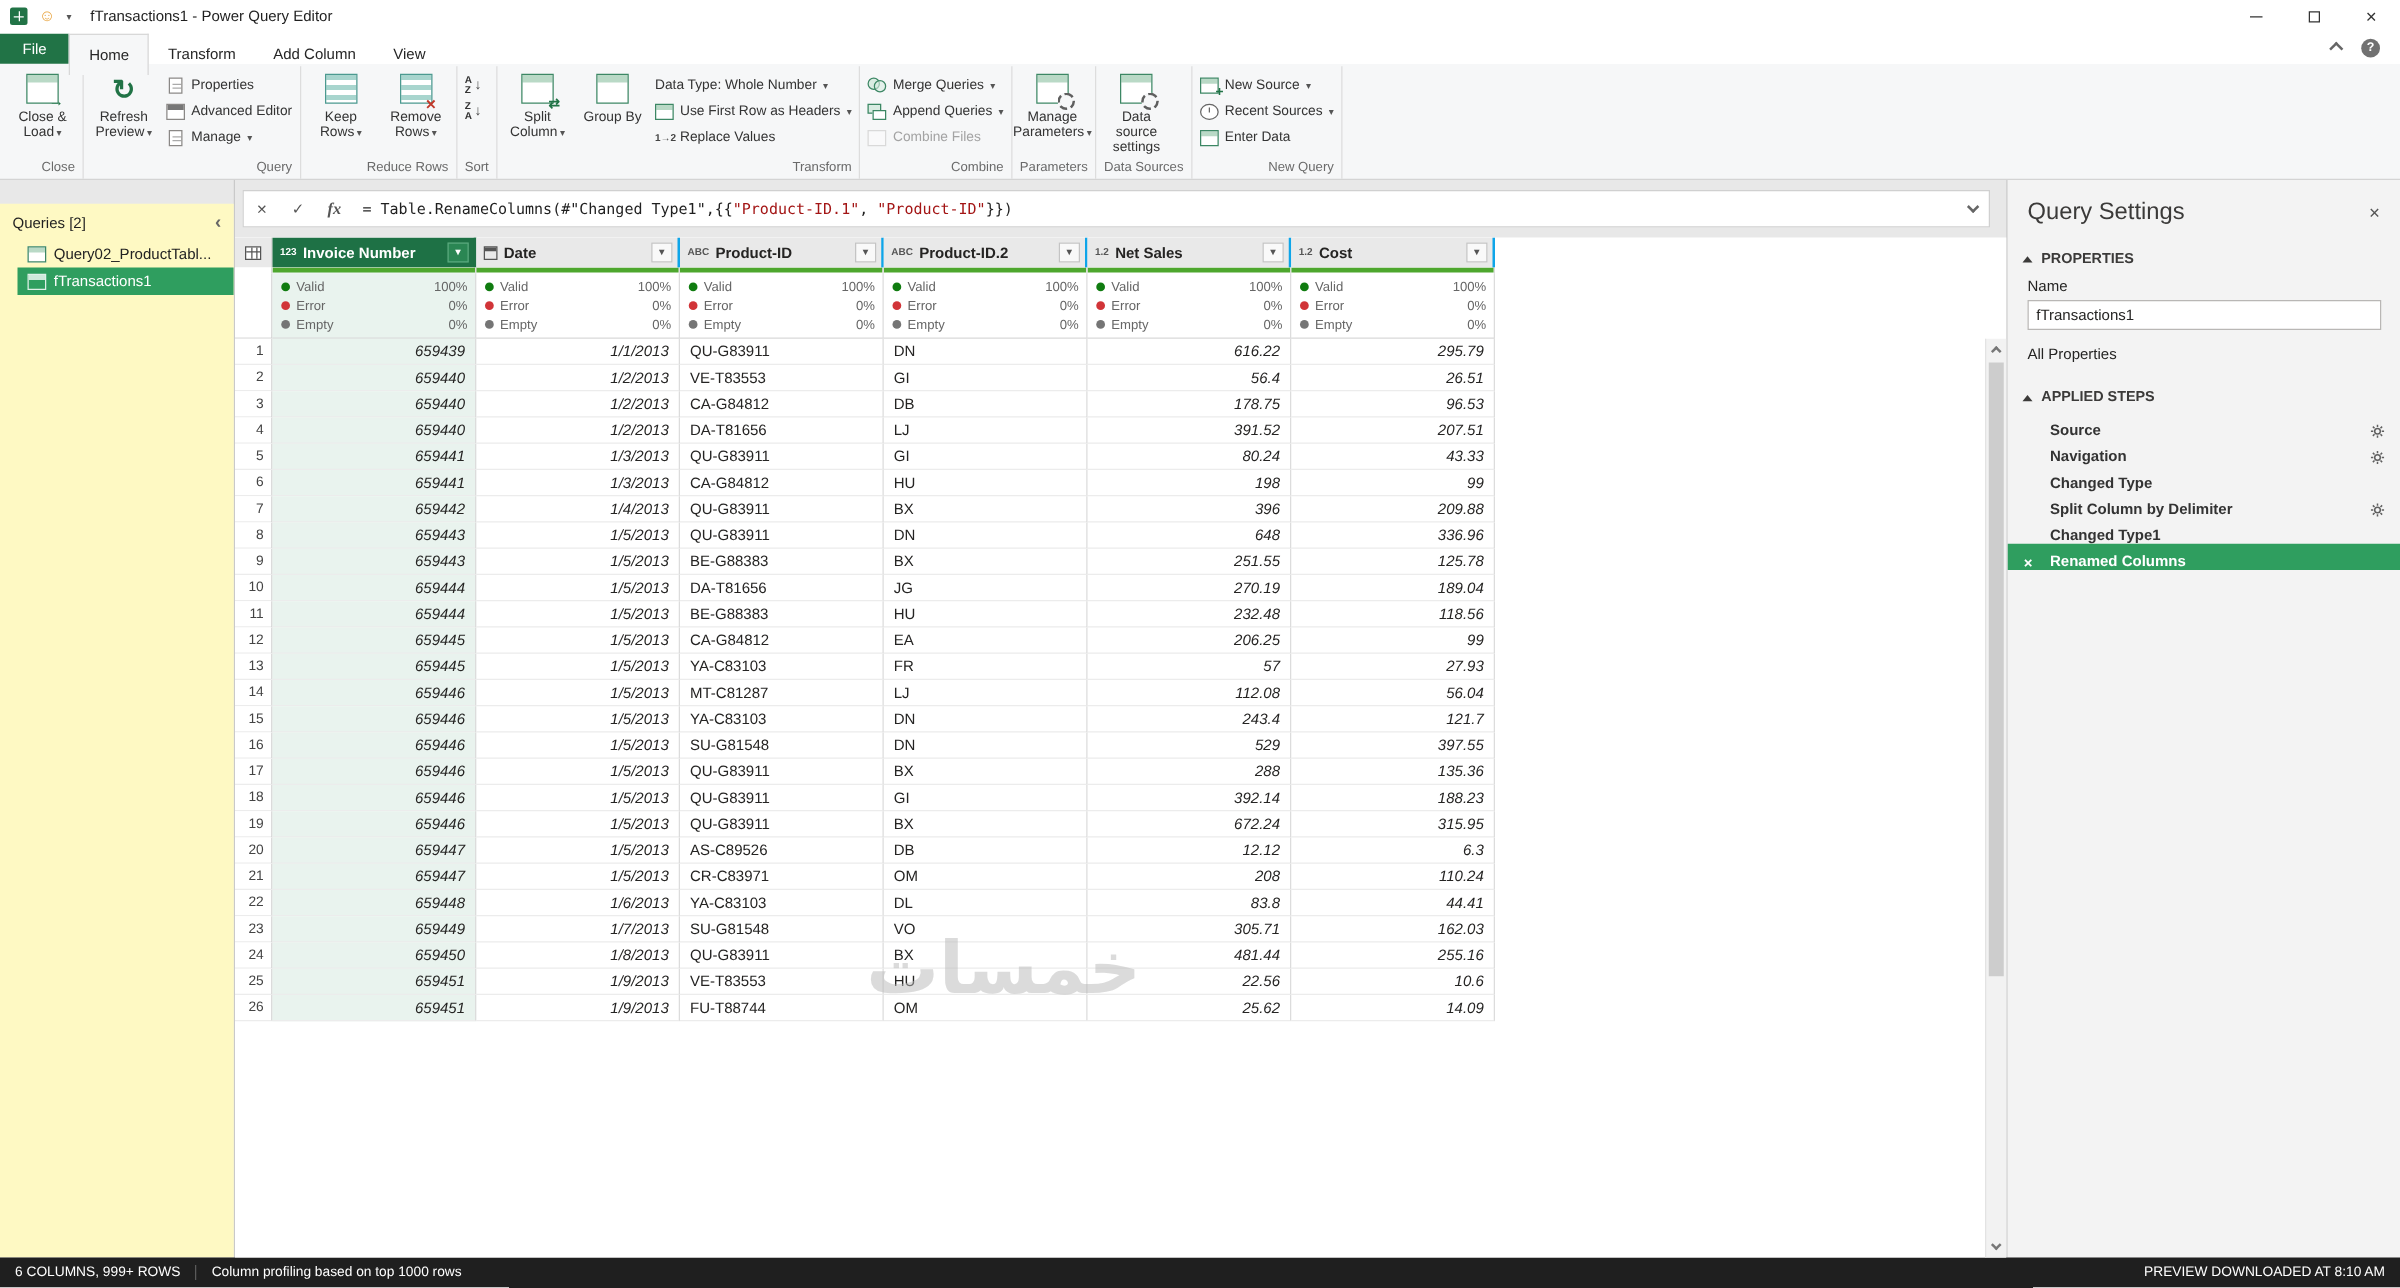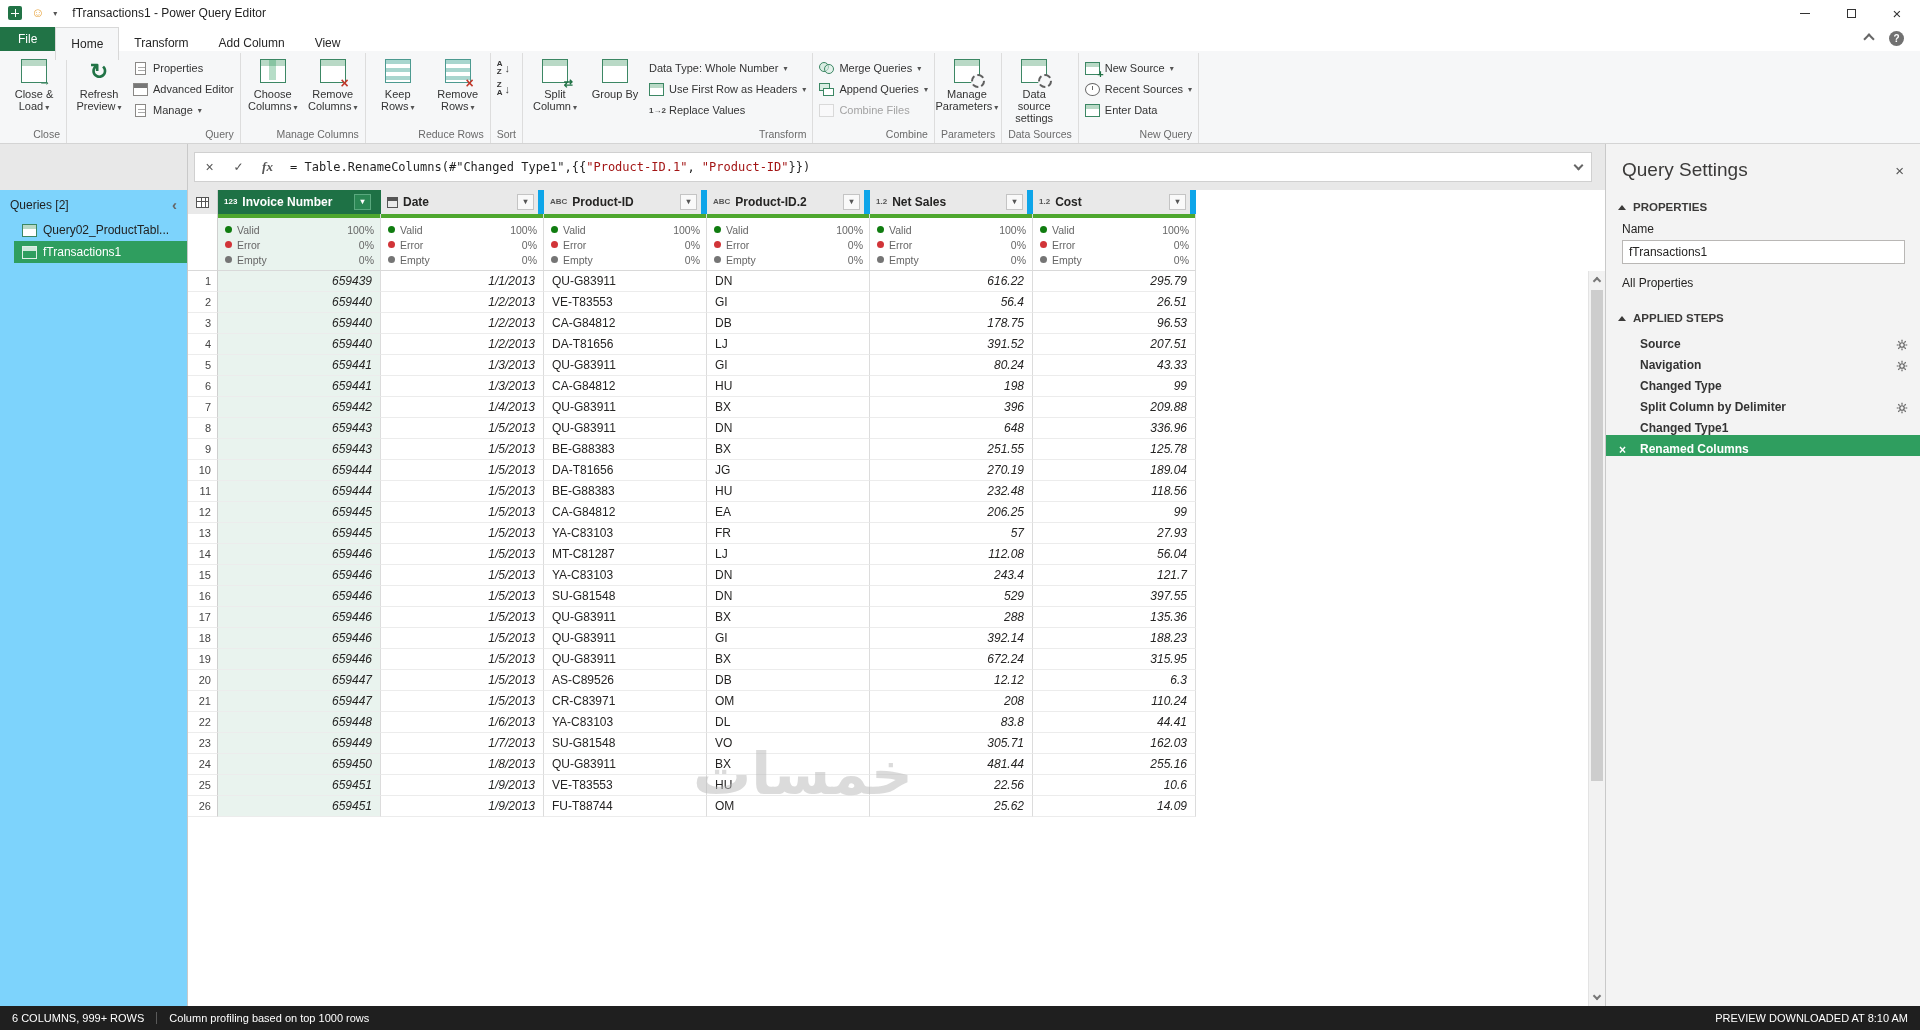--- a/index.html
+++ b/index.html
@@ -87,21 +87,21 @@
   .micon.icon-sort-az, .micon.icon-sort-za { width:auto; height:auto; display:flex; align-items:center; gap:2px; }
   .micon.icon-sort-az::before, .micon.icon-sort-za::before { display:none; }
   .letters { display:flex; flex-direction:column; font-size:8px; line-height:8px; font-weight:bold; color:#333; }
   .arrow { font-size:11px; color:#444; }
 
   
   .main { flex:1; min-height:0; display:flex; background:#e8e8e8; }
 
   
   .queries-pane { width:188px; flex:none; display:flex; flex-direction:column; border-right:1px solid #c9c9c9; background:#e8e8e8; }
-  .qp-body { flex:1; background:#7dd3fc; margin-top:46px; overflow:hidden; }
+  .qp-body { flex:1; background:#fef9c3; margin-top:19px; overflow:hidden; }
   .qp-header { display:flex; align-items:center; padding:8px 10px 7px 10px; font-size:12px; color:#1f1f1f; }
   .qp-collapse { margin-left:auto; color:#666; font-size:15px; font-weight:bold; line-height:12px; }
   .qitem { display:flex; align-items:center; gap:6px; height:22px; margin-left:14px; padding:0 4px 0 8px; font-size:12px; color:#222; }
   .qitem.selected { background:#2f9e5f; color:#fff; }
   .qitem.selected .micon.icon-table-sm::before { border-color:#dff0e7;
     background:linear-gradient(#cfe9db,#cfe9db) 0 0/100% 4px no-repeat, #2f9e5f; }
 
   
   .center { flex:1; min-width:0; display:flex; flex-direction:column; background:#e8e8e8; }
   .fstrip { height:46px; flex:none; padding:8px 13px 0 6px; }
@@ -117,21 +117,21 @@
 
   .table-zone { flex:1; min-height:0; background:#fff; position:relative; overflow:hidden; }
   .grid { width:1008px; }
   .t-row { display:flex; }
   .t-rn { width:30px; flex:none; background:#fff; border-right:1px solid #cfcfcf; border-bottom:1px solid #ececec;
     font-size:11px; color:#444; text-align:right; padding-right:6px; height:21px; line-height:20px; }
   .t-cell { width:163px; flex:none; border-right:1px solid #dcdcdc; border-bottom:1px solid #ececec;
     padding:0 8px; height:21px; line-height:20px; white-space:nowrap; overflow:hidden; }
   .t-header .t-rn { height:24px; border-bottom:none; background:#e9e9e9; display:flex; align-items:center; justify-content:center; padding:0; }
   .t-header .t-cell { height:24px; background:#e9e9e9; font-weight:bold; display:flex; align-items:center; gap:5px;
-    border-right:6px solid #0ea5e9; border-bottom:none; padding:0 4px 0 6px; }
+    border-right:2px solid #0ea5e9; border-bottom:none; padding:0 4px 0 6px; }
   .t-cell.hsel { background:#1e7145; color:#fff; border-right-color:#1e7145; }
   .hname { flex:1; overflow:hidden; white-space:nowrap; }
   .filter { width:17px; height:16px; flex:none; display:flex; align-items:center; justify-content:center; font-size:8px;
     color:#555; background:rgba(255,255,255,.7); border:1px solid #c4c4c4; }
   .filter.fsel { background:#2a8653; border-color:#5aa87e; color:#fff; }
   .ticon { font-size:8px; font-weight:bold; color:#555; flex:none; }
   .hsel .ticon { color:#fff; }
   .cal { width:11px; height:11px; border:1px solid #555; position:relative; flex:none; }
   .cal::before { content:""; position:absolute; left:0; right:0; top:0; height:3px; background:#555; }
   .cicon { width:13px; height:11px; border:1px solid #555;
@@ -247,33 +247,20 @@
               <span class="slabel">Manage</span>
               <span class="scaret">▾</span>
             </div>
           </div>
         </div>
         <div class="rlabel">Query</div>
       </div>
       <div class="rgroup">
         <div class="rbody">
           <div class="bigbtn">
-            <span class="bicon icon-choose-cols"></span>
-            <span class="blabel">Choose Columns<span class="caret">▾</span></span>
-          </div>
-          <div class="bigbtn">
-            <span class="bicon icon-remove-cols"></span>
-            <span class="blabel">Remove Columns<span class="caret">▾</span></span>
-          </div>
-        </div>
-        <div class="rlabel">Manage Columns</div>
-      </div>
-      <div class="rgroup">
-        <div class="rbody">
-          <div class="bigbtn">
             <span class="bicon icon-keep-rows"></span>
             <span class="blabel">Keep Rows<span class="caret">▾</span></span>
           </div>
           <div class="bigbtn">
             <span class="bicon icon-remove-rows"></span>
             <span class="blabel">Remove Rows<span class="caret">▾</span></span>
           </div>
         </div>
         <div class="rlabel">Reduce Rows</div>
       </div>

